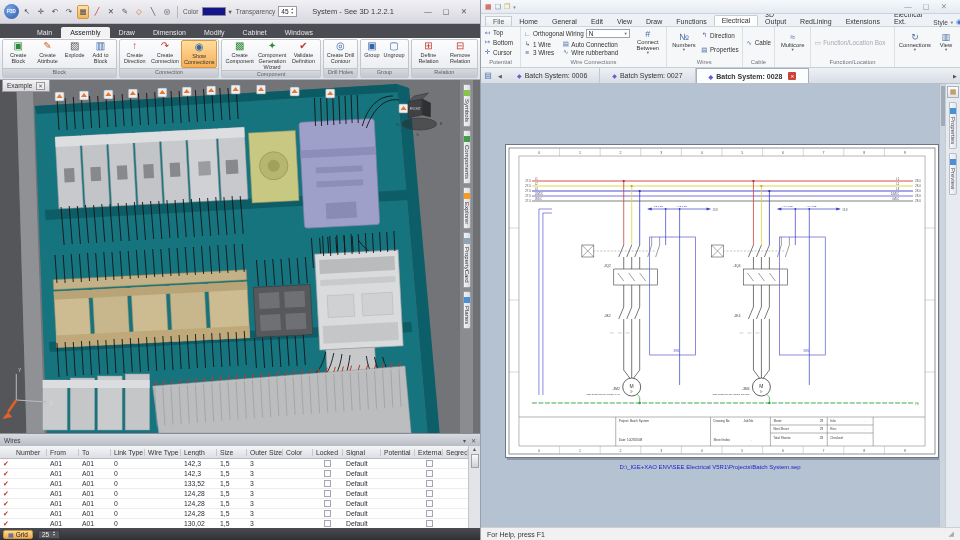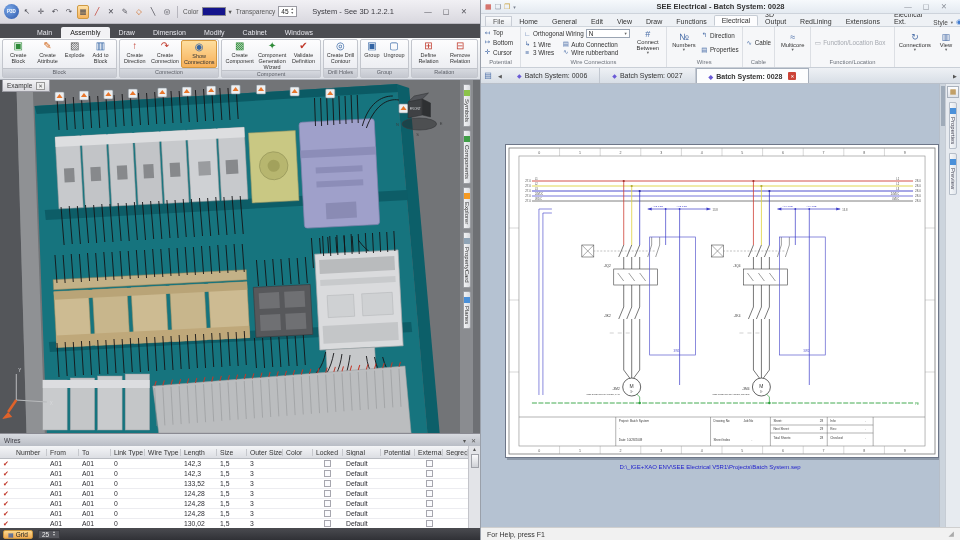--- a/index.html
+++ b/index.html
@@ -597,21 +597,20 @@
       </span>
     </div>
   </div>
 
   <div class="win-right">
     <div class="r-title">
       <span class="ic" style="color:#cc4438">▦</span>
       <span class="ic" style="color:#7a8290">❏</span>
       <span class="ic" style="color:#caa23c">❐</span>
       <span class="ic" style="color:#7a8290;font-size:5px">▾</span>
-      <span class="r-title-text">SEE Electrical - Batch System: 0028</span>
       <span class="win-btns">
         <span class="win-btn">—</span>
         <span class="win-btn">▢</span>
         <span class="win-btn">✕</span>
       </span>
     </div>
 
     <div class="r-tabs">
       <span class="r-tab file">File</span>
       <span class="r-tab">Home</span>

